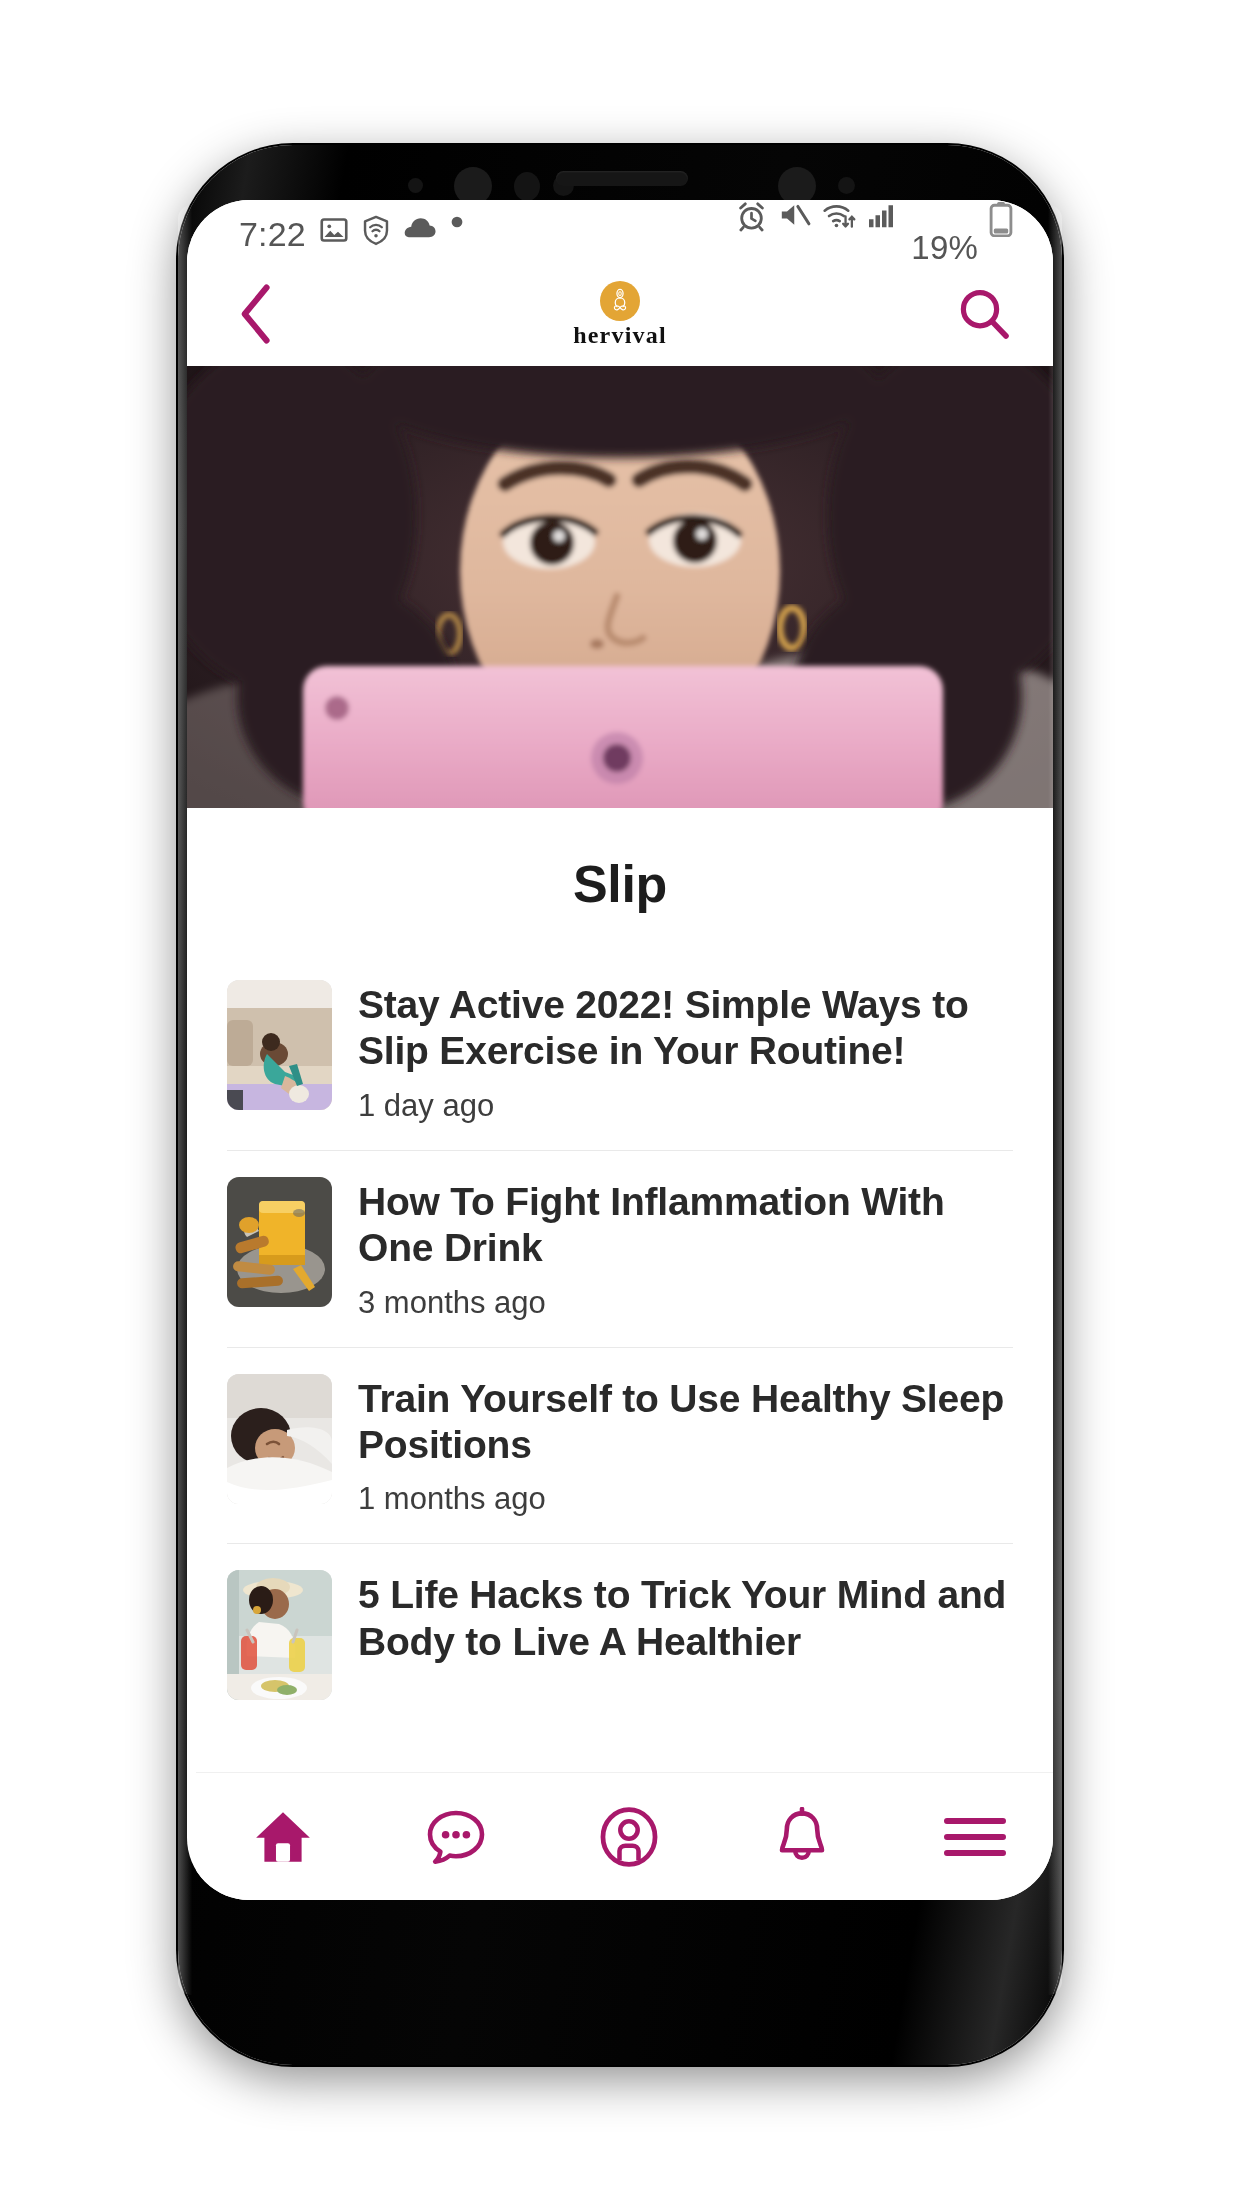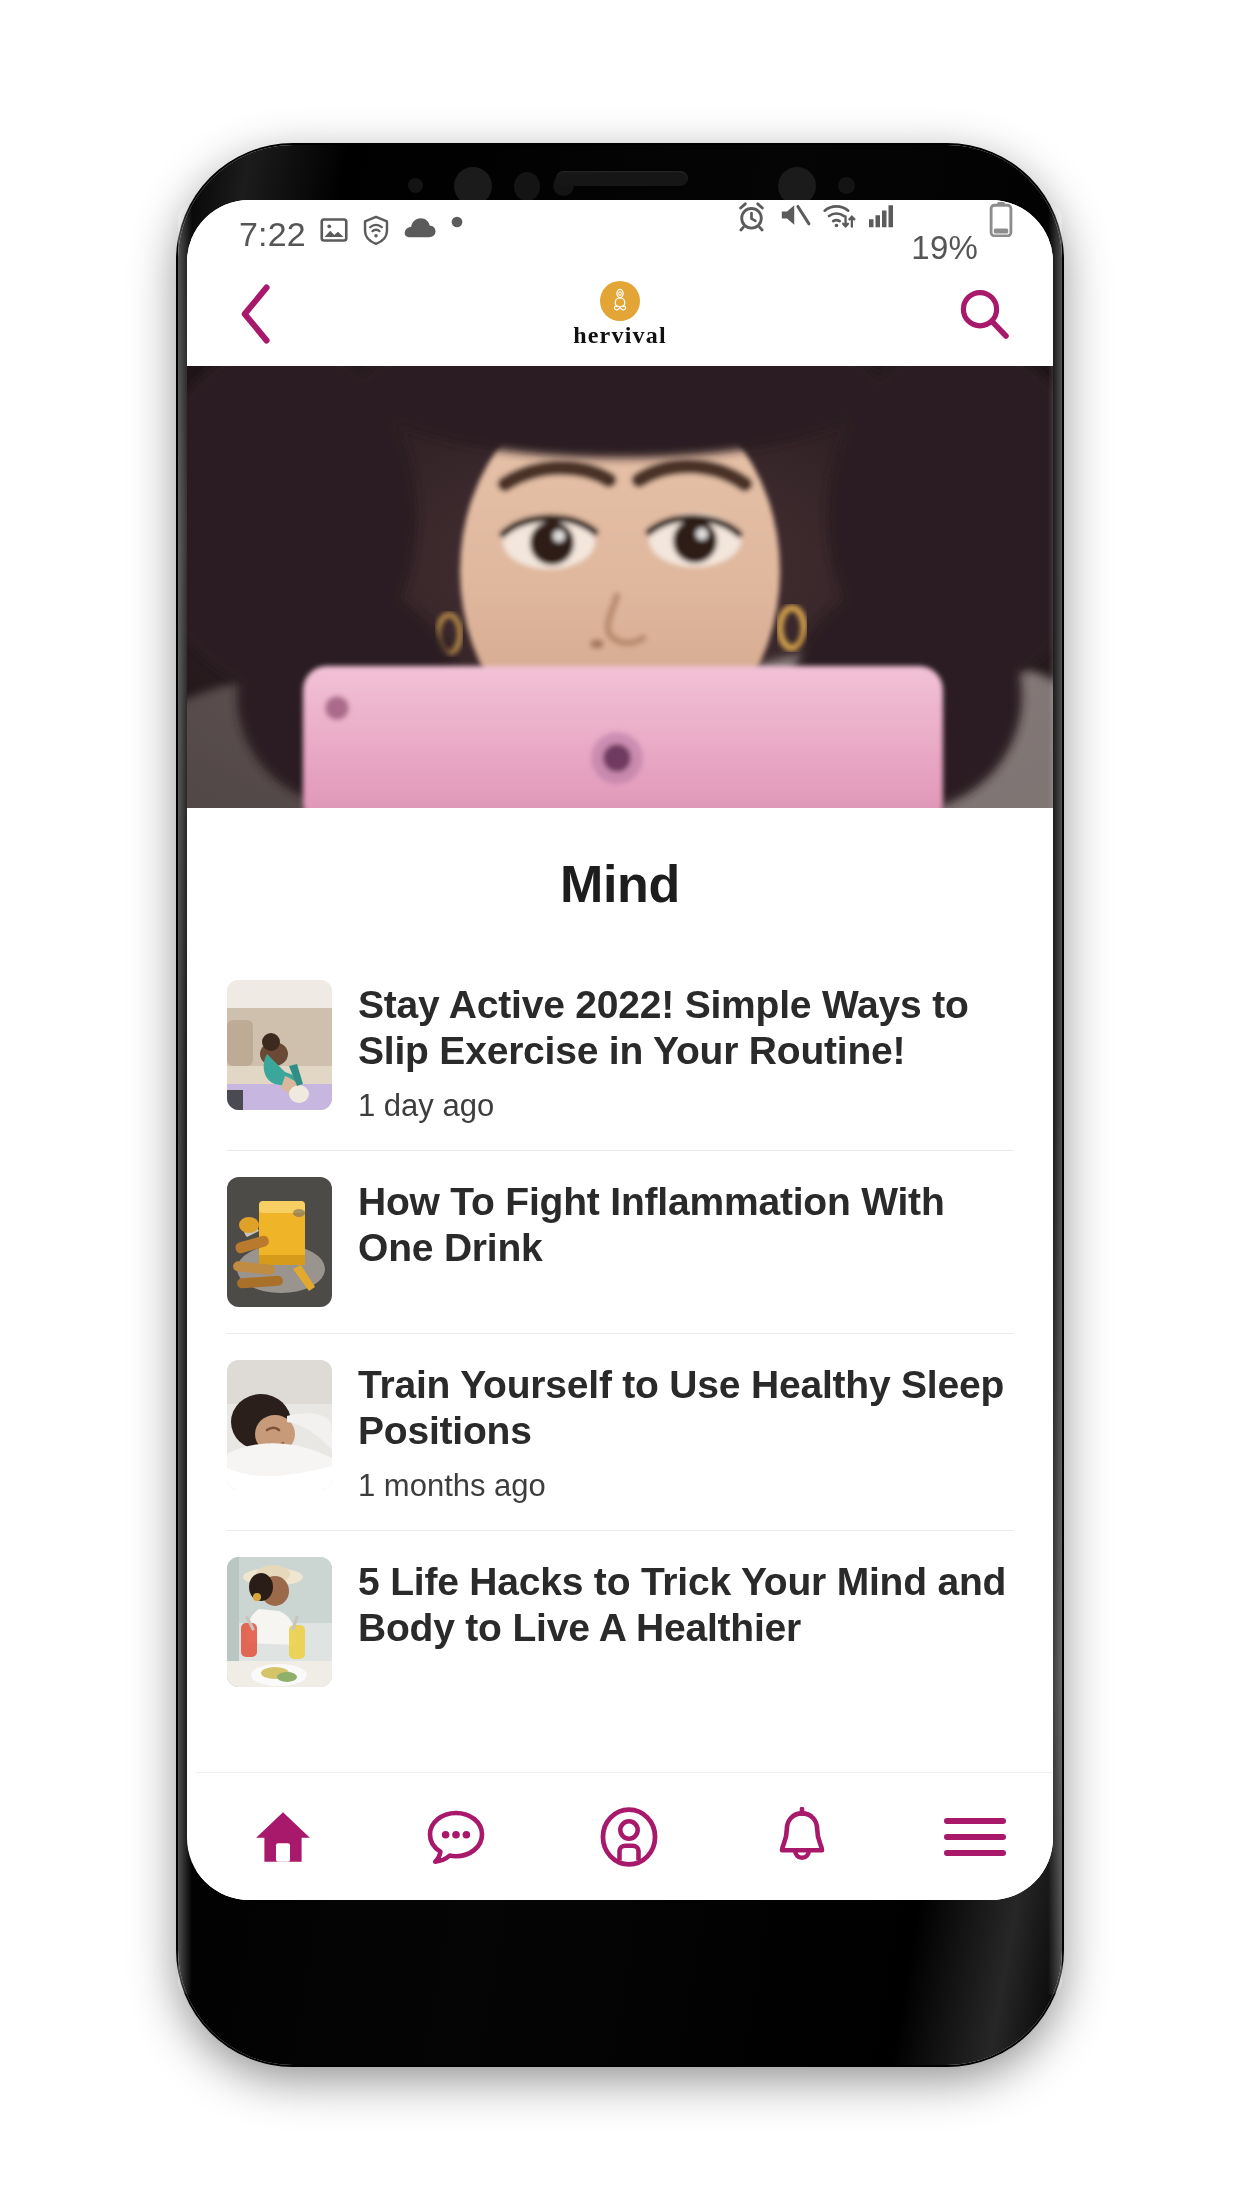--- a/index.html
+++ b/index.html
@@ -276,21 +276,21 @@
           <g filter="url(#blur3)">
             <rect x="116" y="300" width="640" height="160" rx="24" fill="url(#tabG)"></rect>
             <circle cx="150" cy="342" r="12" fill="#8e4a6d" opacity=".7"></circle>
             <circle cx="430" cy="392" r="26" fill="#b275a0" opacity=".55"></circle>
             <circle cx="430" cy="392" r="14" fill="#6f3a60"></circle>
           </g>
         </svg>
       </div>
 
       <div id="content">
-        <div id="page-title">Mind</div>
+        <div id="page-title">Slip</div>
 
         <div class="post">
           <div class="thumb">
             <svg viewBox="0 0 105 130" preserveAspectRatio="xMidYMid slice">
               <rect width="105" height="130" fill="#efeae4"></rect>
               <rect x="0" y="28" width="105" height="58" fill="#cfc0ad"></rect>
               <rect x="0" y="40" width="26" height="46" rx="6" fill="#bdab96"></rect>
               <rect x="0" y="86" width="105" height="44" fill="#e2d6c4"></rect>
               <path d="M0 104h105v26H0z" fill="#c7b6e0"></path>
               <ellipse cx="47" cy="74" rx="14" ry="12" fill="#6a4a36"></ellipse>
@@ -321,20 +321,21 @@
               <rect x="8" y="62" width="34" height="11" rx="5" fill="#b97a2d" transform="rotate(-16 25 67)"></rect>
               <rect x="6" y="86" width="42" height="10" rx="5" fill="#c08b42" transform="rotate(6 27 91)"></rect>
               <rect x="10" y="100" width="46" height="10" rx="5" fill="#a9702a" transform="rotate(-4 33 105)"></rect>
               <ellipse cx="22" cy="48" rx="10" ry="8" fill="#e0a12b"></ellipse>
               <path d="M66 92l16 22 6-4-14-22z" fill="#e3a92f"></path>
               <ellipse cx="72" cy="36" rx="6" ry="4" fill="#6e6b64" opacity=".6"></ellipse>
             </svg>
           </div>
           <div class="ptext">
             <div class="ptitle">How To Fight Inflammation With One Drink</div>
+            <div class="pdate">3 months ago</div>
           </div>
         </div>
         <div class="divider"></div>
 
         <div class="post">
           <div class="thumb">
             <svg viewBox="0 0 105 130" preserveAspectRatio="xMidYMid slice">
               <rect width="105" height="130" fill="#e9e7e4"></rect>
               <path d="M0 0h105v44H0z" fill="#dedad5"></path>
               <ellipse cx="34" cy="62" rx="30" ry="28" fill="#2b1f1c"></ellipse>

